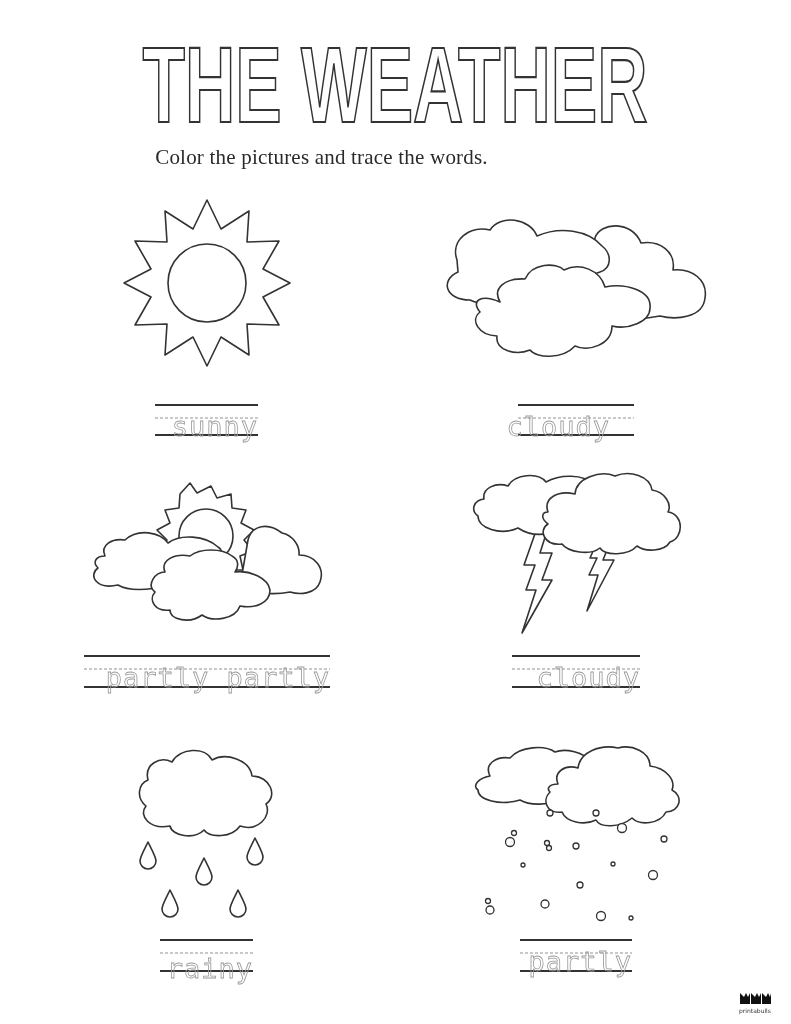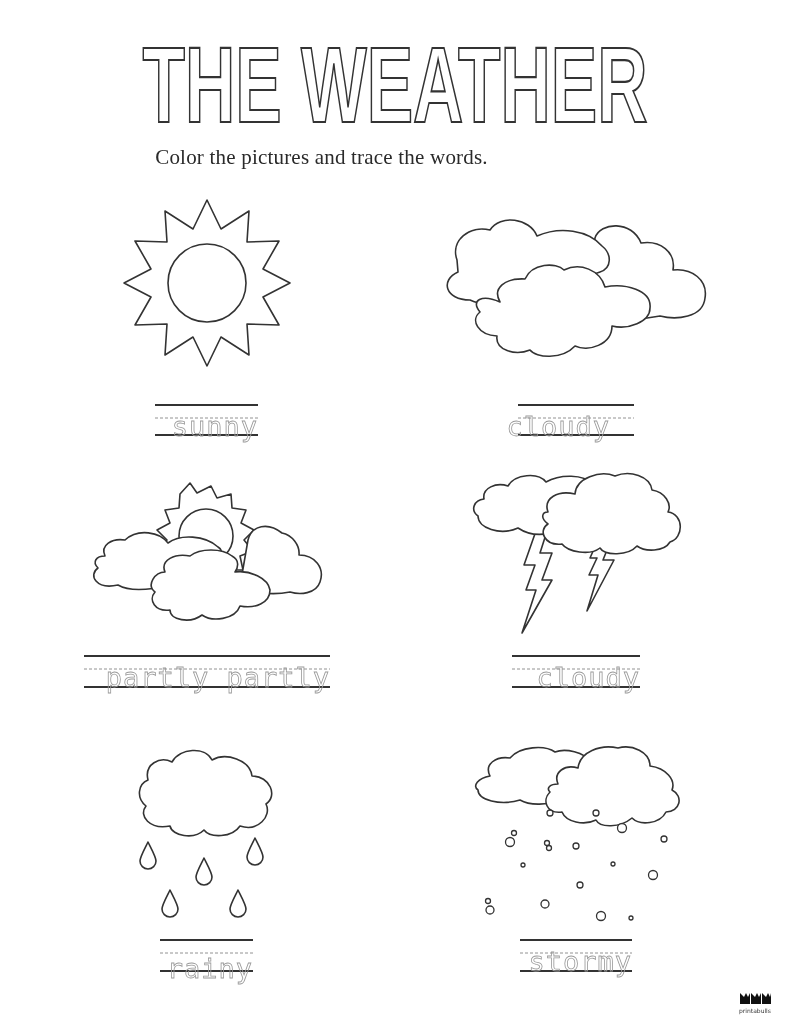--- a/index.html
+++ b/index.html
@@ -123,21 +123,21 @@
     <line x1="520" y1="953" x2="632" y2="953" stroke-width="0.8" stroke-dasharray="3,2" stroke="#777"></line>
     <line x1="520" y1="971" x2="632" y2="971" stroke-width="1.8"></line>
   </g>
 </svg>
 
 <div class="trace-word" style="left:155px; top:413px; width:103px; font-size:27px;">sunny</div>
 <div class="trace-word" style="left:494px; top:413px; width:116px; font-size:27px;">cloudy</div>
 <div class="trace-word" style="left:84px; top:664px; width:246px; font-size:27px;">partly partly</div>
 <div class="trace-word" style="left:512px; top:664px; width:128px; font-size:27px;">cloudy</div>
 <div class="trace-word" style="left:160px; top:948px; width:93px; font-size:27px;margin-top:7px;">rainy</div>
-<div class="trace-word" style="left:520px; top:948px; width:112px; font-size:27px;">stormy</div>
+<div class="trace-word" style="left:520px; top:948px; width:112px; font-size:27px;">partly</div>
 
 <div class="logo">
   <svg width="34" height="14">
     <g fill="#111">
       <path d="M2,2 L6,6 L8,2 L10,6 L12,2 L12,13 L2,13 Z"></path>
       <path d="M13,2 L17,6 L19,2 L21,6 L23,2 L23,13 L13,13 Z"></path>
       <path d="M24,2 L28,6 L30,2 L32,6 L33,2 L33,13 L24,13 Z"></path>
     </g>
   </svg>
   <span class="logo-label">printabulls</span>

